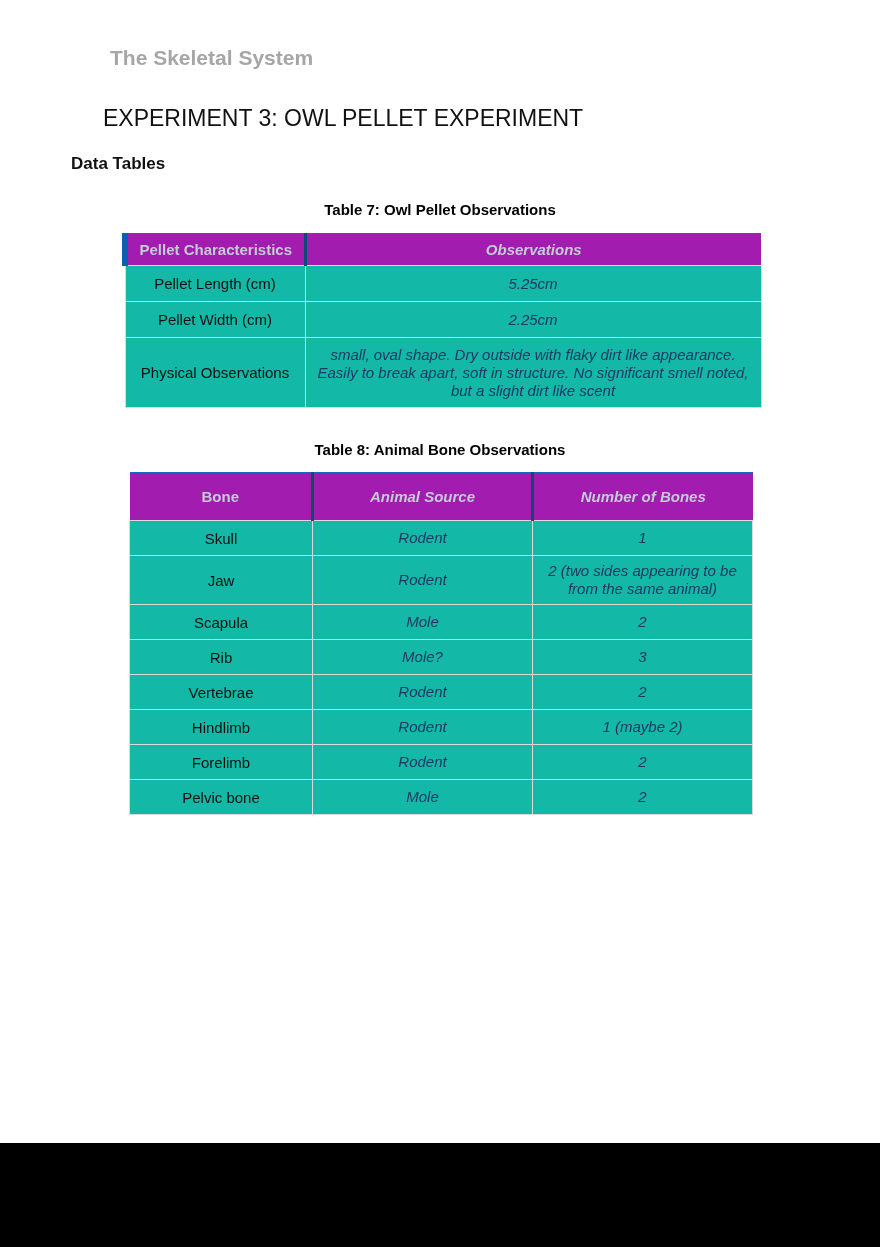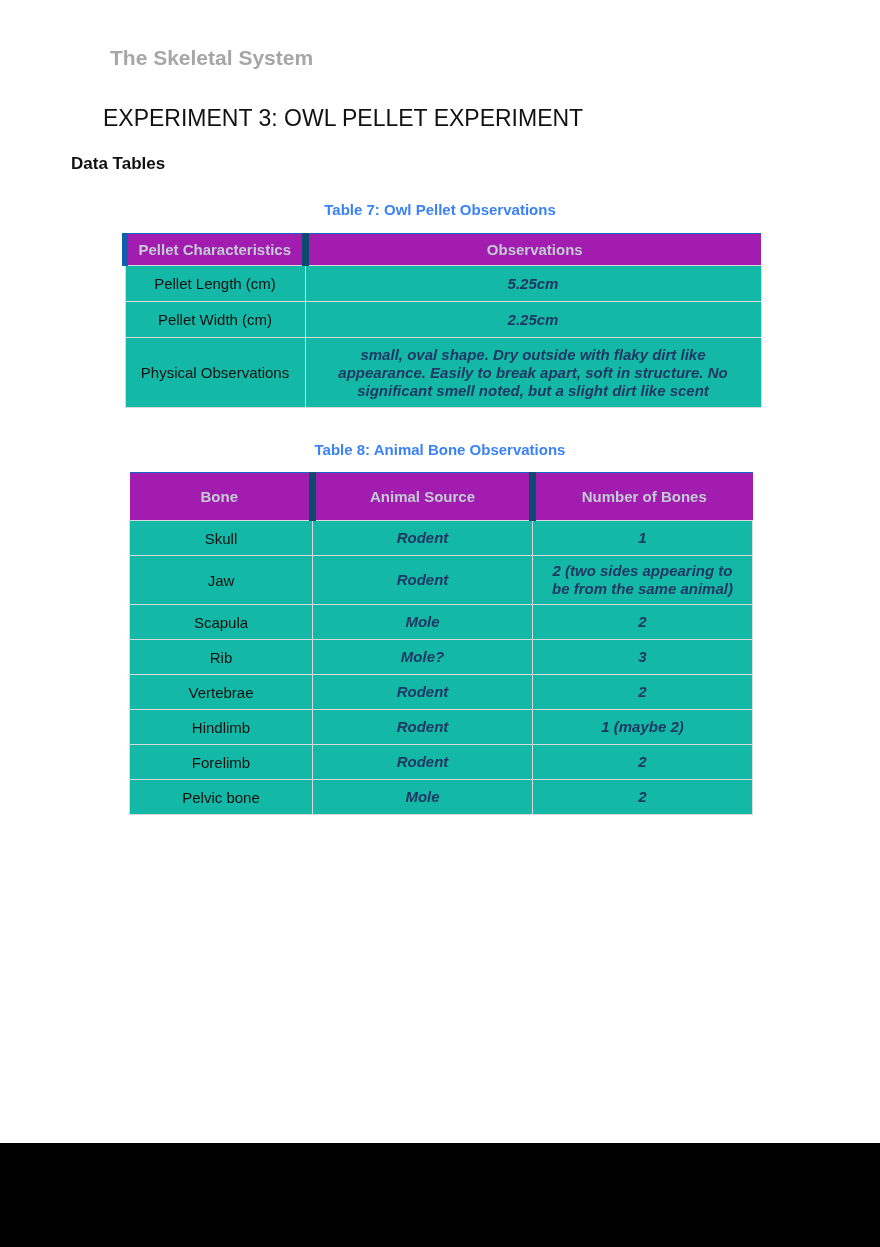--- a/index.html
+++ b/index.html
@@ -41,21 +41,21 @@
     color: #111111;
   }
 
   .table-caption {
     margin: 0;
     width: 880px;
     text-align: center;
     font-size: 15px;
     line-height: 17px;
     font-weight: bold;
-    color: #3b82f6;
+    color: #000000;
   }
   .caption-7 { margin-top: 27px; }
   .caption-8 { margin-top: 33px; }
 
   table {
     border-collapse: collapse;
     table-layout: fixed;
   }
 
   .table7 {
@@ -71,21 +71,21 @@
     background: #a21caf;
     color: #c3cbd4;
     font-weight: bold;
     font-size: 15px;
     text-align: center;
     vertical-align: middle;
     border-top: 1px solid #0f6bc5;
     border-bottom: 1px solid #d9d9d9;
     padding: 4px 6px;
   }
-  th + th { border-left: 7px solid #0c4a6e; }
+  th + th { border-left: 3px solid #0c4a6e; font-style: italic; }
 
   .table7 th { height: 32px; }
   .table8 th { height: 48px; }
 
   .table7 th.first {
     border-left: 6px solid #0f5fae;
   }
 
   td {
     border: 1px solid #d9d9d9;
@@ -95,21 +95,21 @@
     padding: 4px 10px;
     background: #14b8a6;
   }
 
   .label-cell {
     color: #111111;
     font-weight: 400;
   }
   .value-cell {
     color: #1f3864;
-    font-weight: bold;
+    font-weight: normal;
     font-style: italic;
     line-height: 18px;
   }
 
   .table7 col.c1 { width: 180px; }
   .table7 col.c2 { width: 456px; }
   .table8 col.c1 { width: 183px; }
   .table8 col.c2 { width: 220px; }
   .table8 col.c3 { width: 220px; }
 

